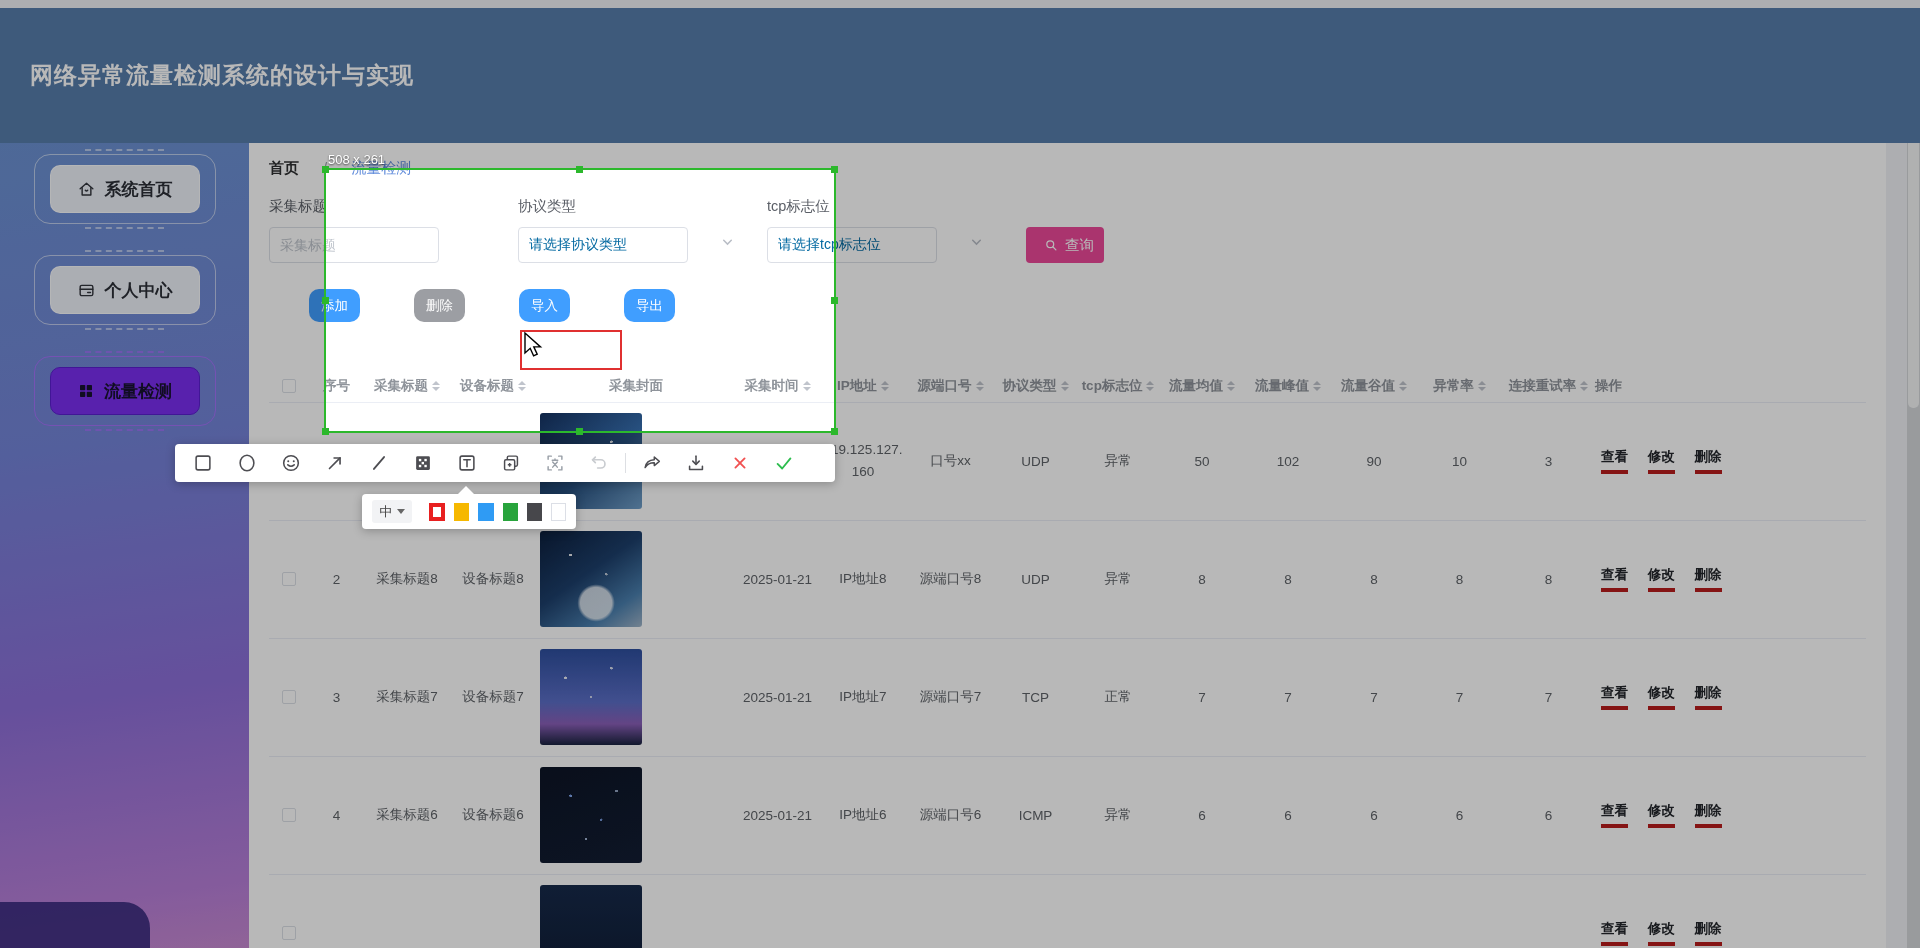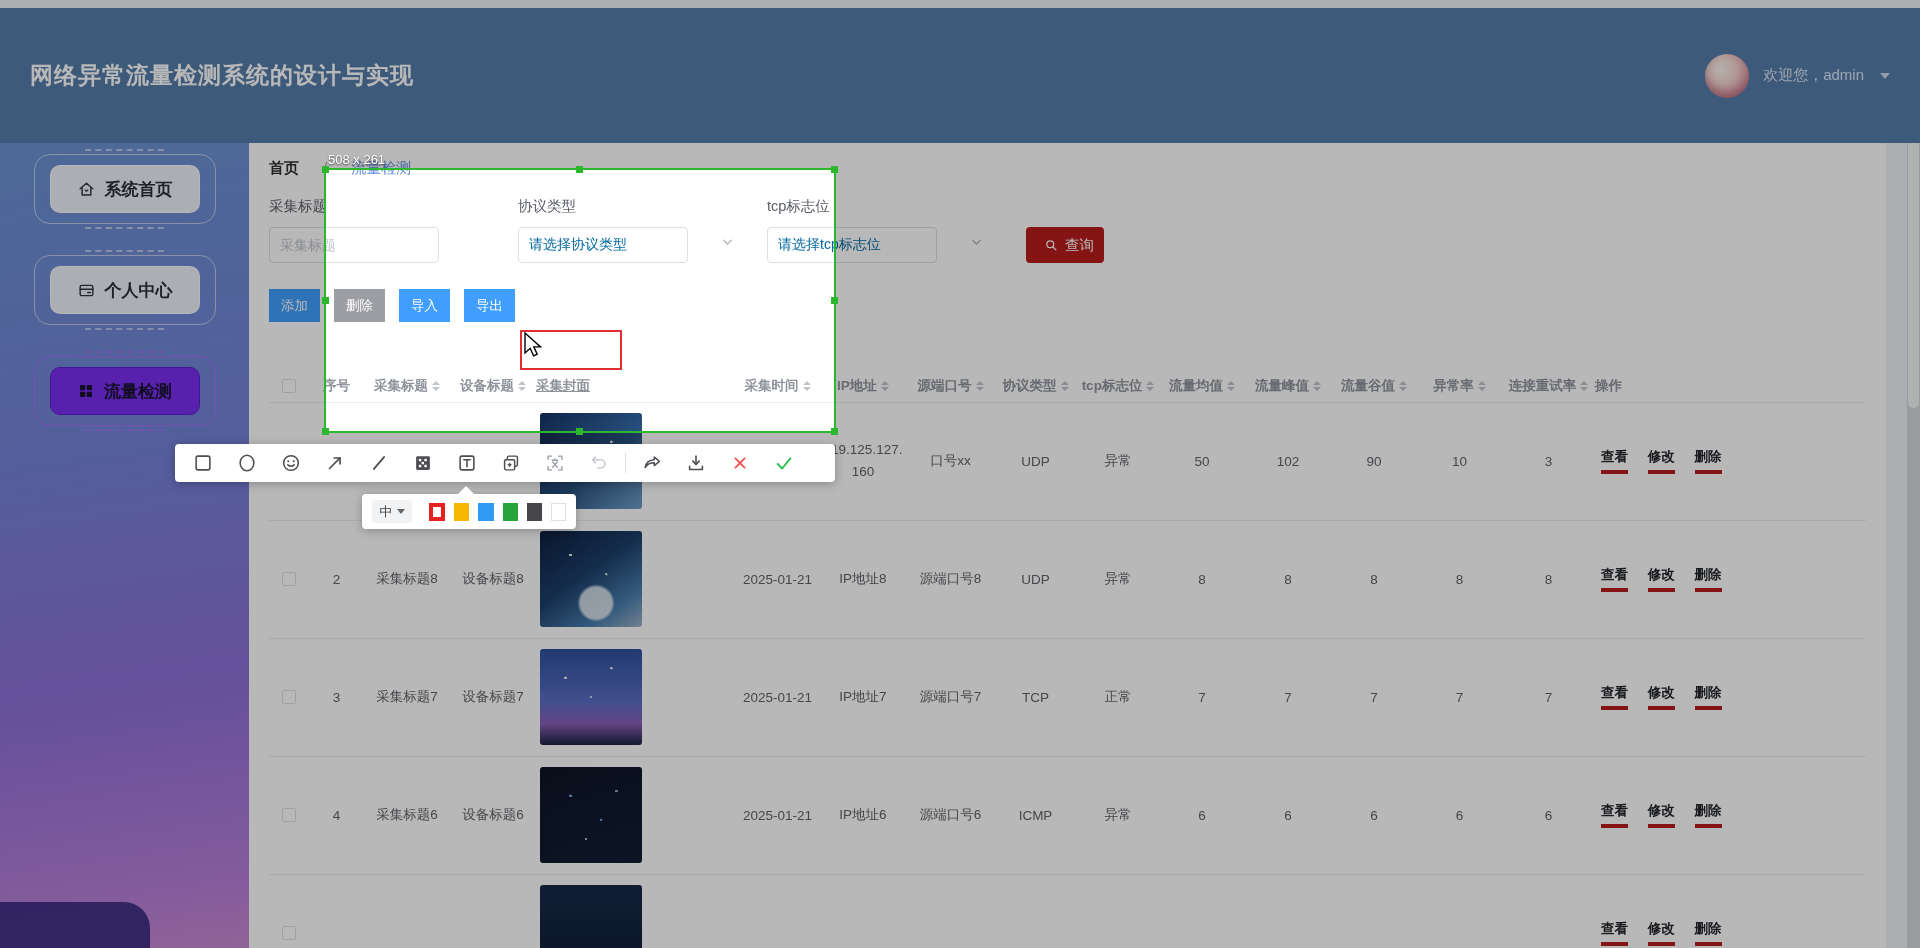--- a/index.html
+++ b/index.html
@@ -48,27 +48,27 @@
   .form-group { width:170px; margin-right:79px; position:relative; }
   .form-label { font-size:14.5px; color:#5a5e66; height:20px; }
   .form-input { margin-top:10px; width:170px; height:36px; border:1px solid #dcdfe6; border-radius:4px;
                 padding:0 10px; font-size:14px; color:#606266; background:#fff; outline:none;
                 font-family:"Liberation Sans","DejaVu Sans",sans-serif; }
   .form-input::placeholder { color:#bfc4cc; }
   .form-select { margin-top:10px; width:170px; height:36px; border:1px solid #dcdfe6; border-radius:4px;
                  padding:0 10px; font-size:14px; display:flex; align-items:center; background:#fff; cursor:pointer; }
   .placeholder { color:#0369a1;text-align:right; }
   .select-caret { position:absolute; right:-46px; bottom:10px; color:#b9bec6; }
-  .query-btn { margin-top:30px; margin-left:10px; width:78px; height:36px; background:#b91c1c; color:#fff;
+  .query-btn { margin-top:30px; margin-left:10px; width:78px; height:36px; background:#ec4899; color:#fff;
                border:none; border-radius:4px; font-size:14.5px; display:flex; align-items:center; justify-content:center;
                gap:6px; cursor:pointer; font-family:"Liberation Sans","DejaVu Sans",sans-serif;padding-left:8px; }
 
   .btn-row { margin-top:26px; display:flex; gap:14px; }
-  .act-btn { height:33px; padding:0 12px; border:none; border-radius:0; color:#fff; font-size:13.5px;
-             cursor:pointer; font-family:"Liberation Sans","DejaVu Sans",sans-serif; }
+  .act-btn { height:33px; padding:0 12px; border:none; border-radius:10px; color:#fff; font-size:13.5px;
+             cursor:pointer; font-family:"Liberation Sans","DejaVu Sans",sans-serif;margin-left:40px; }
   .act-blue { background:#409eff; }
   .act-gray { background:#9c9ea3; }
 
   
   table { margin-top:48px; width:1597px; border-collapse:collapse; table-layout:fixed; }
   thead th { height:32px; font-size:13.5px; color:#8f949b; font-weight:bold; text-align:center;
              border-bottom:1px solid #ebeef5; white-space:nowrap; }
   tbody td { height:118px; font-size:13.5px; color:#5f6368; text-align:center; border-bottom:1px solid #ebeef5;
              padding:0 4px; }
   td.cell-ip { word-break:break-all; line-height:1.6; }
@@ -142,25 +142,20 @@
                 border-top:5px solid #666; }
   .swatch { width:18px; height:18px; cursor:pointer; }
   .swatch.selected { width:18px; height:18px; background:#fff !important; border:4px solid #e82020; }
   .swatch.white { border:1px solid #dcdfe6; }
 </style>
 </head>
 <body>
 
 <div class="header">
   <div class="header-title">网络异常流量检测系统的设计与实现</div>
-  <div class="header-user">
-    <div class="avatar"></div>
-    <span class="welcome"><span>欢迎您，</span><span>admin</span></span>
-    <span class="user-caret"></span>
-  </div>
 </div>
 
 <div class="sidebar">
   <div class="side-item first">
     <div class="frame"></div>
     <button class="side-btn">
       <svg width="19" height="19" viewBox="0 0 24 24" fill="none" stroke="#33363d" stroke-width="1.8" stroke-linecap="round" stroke-linejoin="round">
           <path d="M4 11 L12 4 L20 11"></path>
           <path d="M6.5 9.8 V19 H17.5 V9.8"></path>
           <path d="M10.5 13 q1.5 1.6 3 0"></path>
@@ -270,21 +265,21 @@
           </th>
         <th><span>序号</span></th>
         <th><span>采集标题</span><span class="sort">
               <i class="up"></i>
               <i class="dn"></i>
             </span></th>
         <th><span>设备标题</span><span class="sort">
               <i class="up"></i>
               <i class="dn"></i>
             </span></th>
-        <th style="text-align:left;text-decoration:underline;"><span>采集封面</span></th>
+        <th style="text-align:center;"><span>采集封面</span></th>
         <th><span>采集时间</span><span class="sort">
               <i class="up"></i>
               <i class="dn"></i>
             </span></th>
         <th><span>IP地址</span><span class="sort">
               <i class="up"></i>
               <i class="dn"></i>
             </span></th>
         <th><span>源端口号</span><span class="sort">
               <i class="up"></i>

